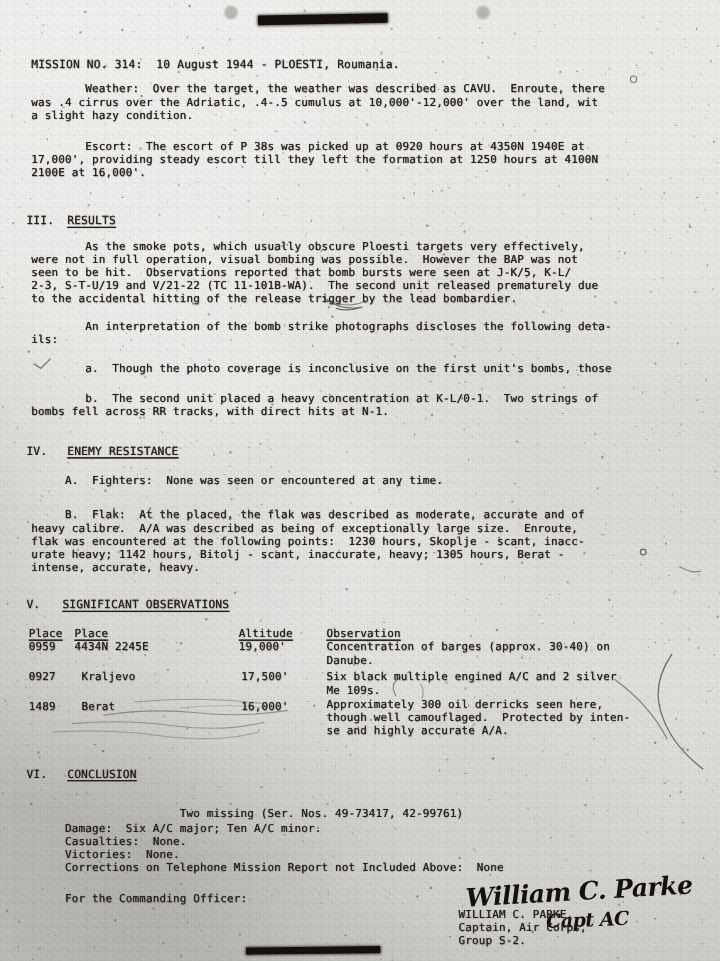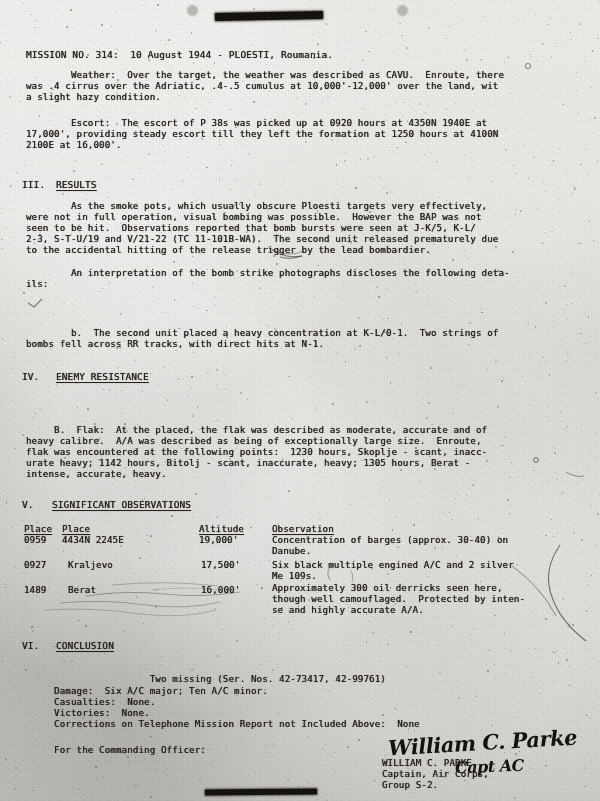--- a/index.html
+++ b/index.html
@@ -1545,26 +1545,28 @@
 
     <div class="ln" style="left:26px;top:201px;">        As the smoke pots, which usually obscure Ploesti targets very effectively,</div>
     <div class="ln" style="left:26px;top:212px;">were not in full operation, visual bombing was possible.  However the BAP was not</div>
     <div class="ln" style="left:26px;top:223px;">seen to be hit.  Observations reported that bomb bursts were seen at J-K/5, K-L/</div>
     <div class="ln" style="left:26px;top:234px;">2-3, S-T-U/19 and V/21-22 (TC 11-101B-WA).  The second unit released prematurely due</div>
     <div class="ln" style="left:26px;top:245px;">to the accidental hitting of the release trigger by the lead bombardier.</div>
 
     <div class="ln" style="left:26px;top:268px;">        An interpretation of the bomb strike photographs discloses the following deta-</div>
     <div class="ln" style="left:26px;top:279px;">ils:</div>
 
+    <div class="ln" style="left:26px;top:303px;">        a.  Though the photo coverage is inconclusive on the first unit's bombs, those</div>
     <div class="ln" style="left:26px;top:328px;">        b.  The second unit placed a heavy concentration at K-L/0-1.  Two strings of</div>
     <div class="ln" style="left:26px;top:339px;">bombs fell across RR tracks, with direct hits at N-1.</div>
 
     <div class="ln hdr" style="left:22px;top:372px;">IV.</div>
     <div class="ln hdr u" style="left:56px;top:372px;">ENEMY RESISTANCE</div>
 
+    <div class="ln" style="left:26px;top:396px;">     A.  Fighters:  None was seen or encountered at any time.</div>
 
     <div class="ln" style="left:26px;top:425px;">     B.  Flak:  At the placed, the flak was described as moderate, accurate and of</div>
     <div class="ln" style="left:26px;top:436px;">heavy calibre.  A/A was described as being of exceptionally large size.  Enroute,</div>
     <div class="ln" style="left:26px;top:447px;">flak was encountered at the following points:  1230 hours, Skoplje - scant, inacc-</div>
     <div class="ln" style="left:26px;top:458px;">urate heavy; 1142 hours, Bitolj - scant, inaccurate, heavy; 1305 hours, Berat -</div>
     <div class="ln" style="left:26px;top:469px;">intense, accurate, heavy.</div>
 
     <div class="ln hdr" style="left:22px;top:500px;">V.</div>
     <div class="ln hdr u" style="left:52px;top:500px;">SIGNIFICANT OBSERVATIONS</div>
 
@@ -1588,21 +1590,21 @@
     <div class="ln" style="left:24px;top:585px;">1489</div>
     <div class="ln" style="left:68px;top:585px;">Berat</div>
     <div class="ln" style="left:201px;top:585px;">16,000'</div>
     <div class="ln" style="left:272px;top:583px;">Approximately 300 oil derricks seen here,</div>
     <div class="ln" style="left:272px;top:594px;">though well camouflaged.  Protected by inten-</div>
     <div class="ln" style="left:272px;top:605px;">se and highly accurate A/A.</div>
 
     <div class="ln hdr" style="left:22px;top:641px;">VI.</div>
     <div class="ln hdr u" style="left:56px;top:641px;">CONCLUSION</div>
 
-    <div class="ln" style="left:26px;top:674px;">                      Two missing (Ser. Nos. 42-73417, 42-99761)</div>
+    <div class="ln" style="left:26px;top:674px;">                      Two missing (Ser. Nos. 49-73417, 42-99761)</div>
     <div class="ln" style="left:26px;top:686px;">     Damage:  Six A/C major; Ten A/C minor.</div>
     <div class="ln" style="left:26px;top:697px;">     Casualties:  None.</div>
     <div class="ln" style="left:26px;top:708px;">     Victories:  None.</div>
     <div class="ln" style="left:26px;top:719px;">     Corrections on Telephone Mission Report not Included Above:  None</div>
 
     <div class="ln" style="left:26px;top:745px;">     For the Commanding Officer:</div>
 
     <div class="sig" id="sig-name">William C. Parke</div>
     <div class="sig" id="sig-rank">Capt AC</div>
 

